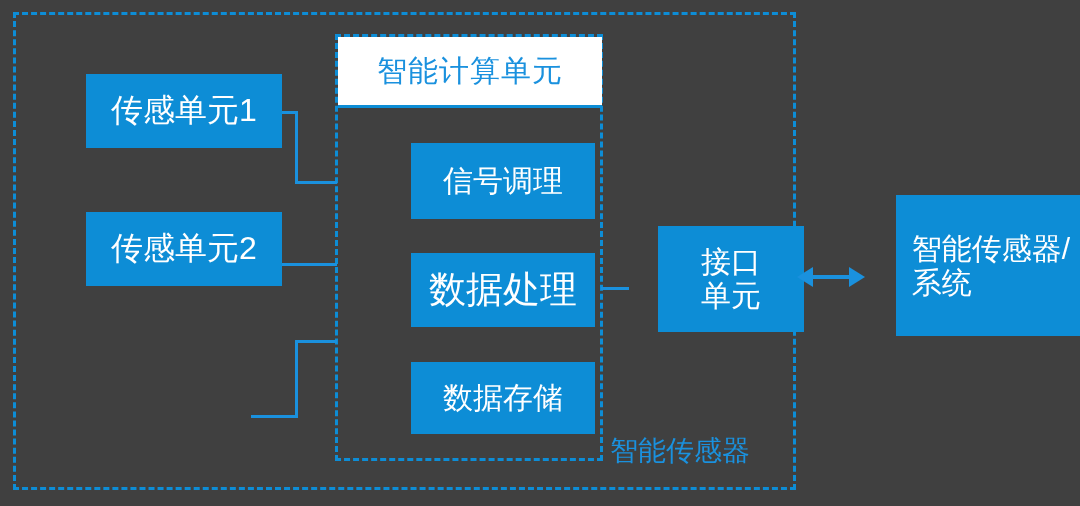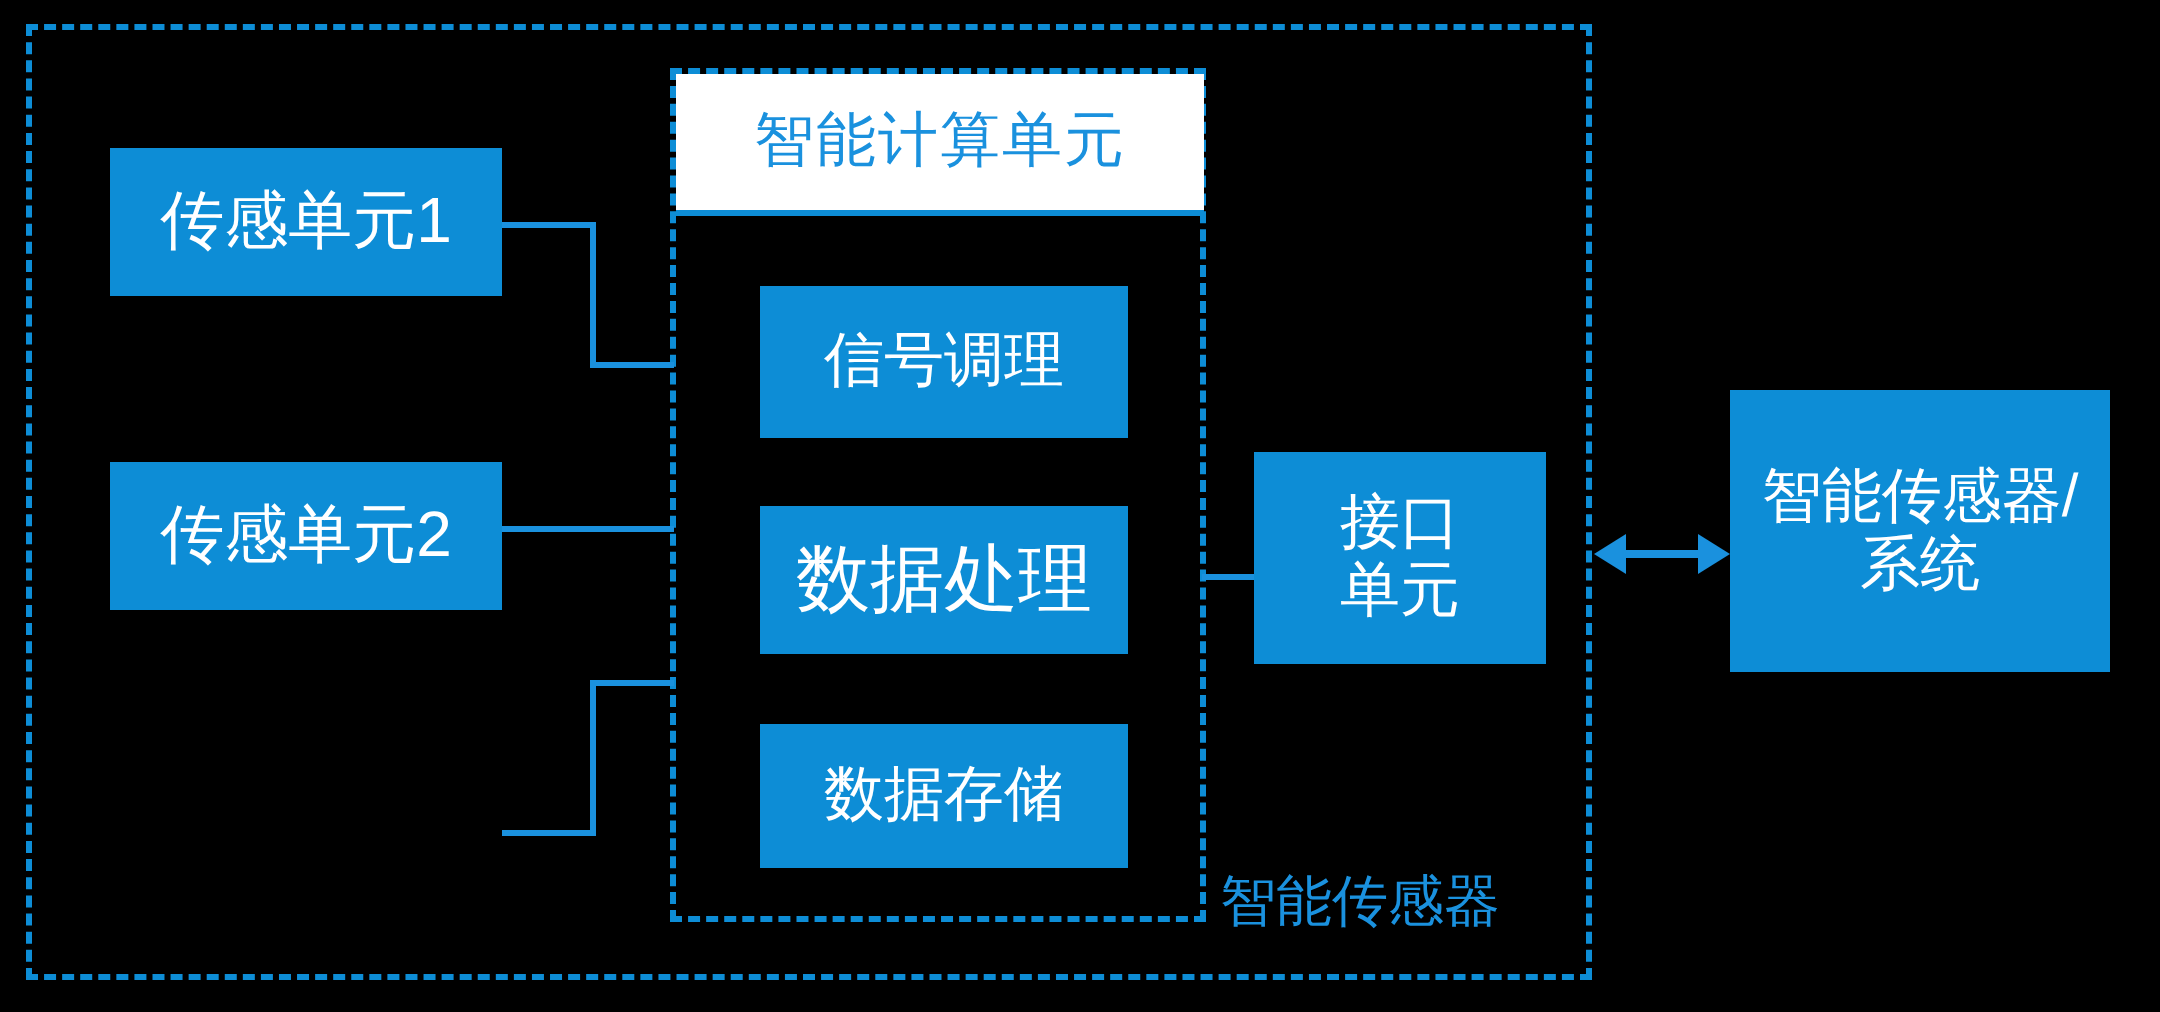--- a/index.html
+++ b/index.html
@@ -7,21 +7,21 @@
     padding: 0;
     background: #ffffff;
   }
   body {
     font-family: "Liberation Sans", "DejaVu Sans", sans-serif;
   }
   #canvas {
     position: relative;
     width: 1080px;
     height: 506px;
-    background: #000000;
+    background: #404040;
     overflow: hidden;
   }
 
   
   .dashed-box {
     position: absolute;
     box-sizing: border-box;
     border: 3px dashed #0d8dd6;
     background: transparent;
   }
@@ -62,27 +62,27 @@
 
   
   .block {
     position: absolute;
     box-sizing: border-box;
     background: #0d8dd6;
     color: #ffffff;
     display: flex;
     align-items: center;
     justify-content: center;
-    text-align: center;
     line-height: 1.12;
     white-space: pre-line;
+    margin-left: 31px;
   }
 
   #sensing-unit-1 { left: 55px;  top: 74px;  width: 196px; height: 74px; font-size: 32px; }
-  #sensing-unit-2 { left: 55px;  top: 231px; width: 196px; height: 74px; font-size: 32px; }
+  #sensing-unit-2 { left: 55px;  top: 212px; width: 196px; height: 74px; font-size: 32px; }
   #sensing-unit-n { left: 55px;  top: 381px; width: 196px; height: 72px; font-size: 32px; }
 
   #signal-conditioning { left: 380px; top: 143px; width: 184px; height: 76px; font-size: 30px; }
   #data-processing     { left: 380px; top: 253px; width: 184px; height: 74px; font-size: 37px; }
   #data-storage        { left: 380px; top: 362px; width: 184px; height: 72px; font-size: 30px; }
 
   #interface-unit { left: 627px; top: 226px; width: 146px; height: 106px; font-size: 30px; }
   #external-network-system { left: 865px; top: 195px; width: 190px; height: 141px; font-size: 30px; }
 
   

